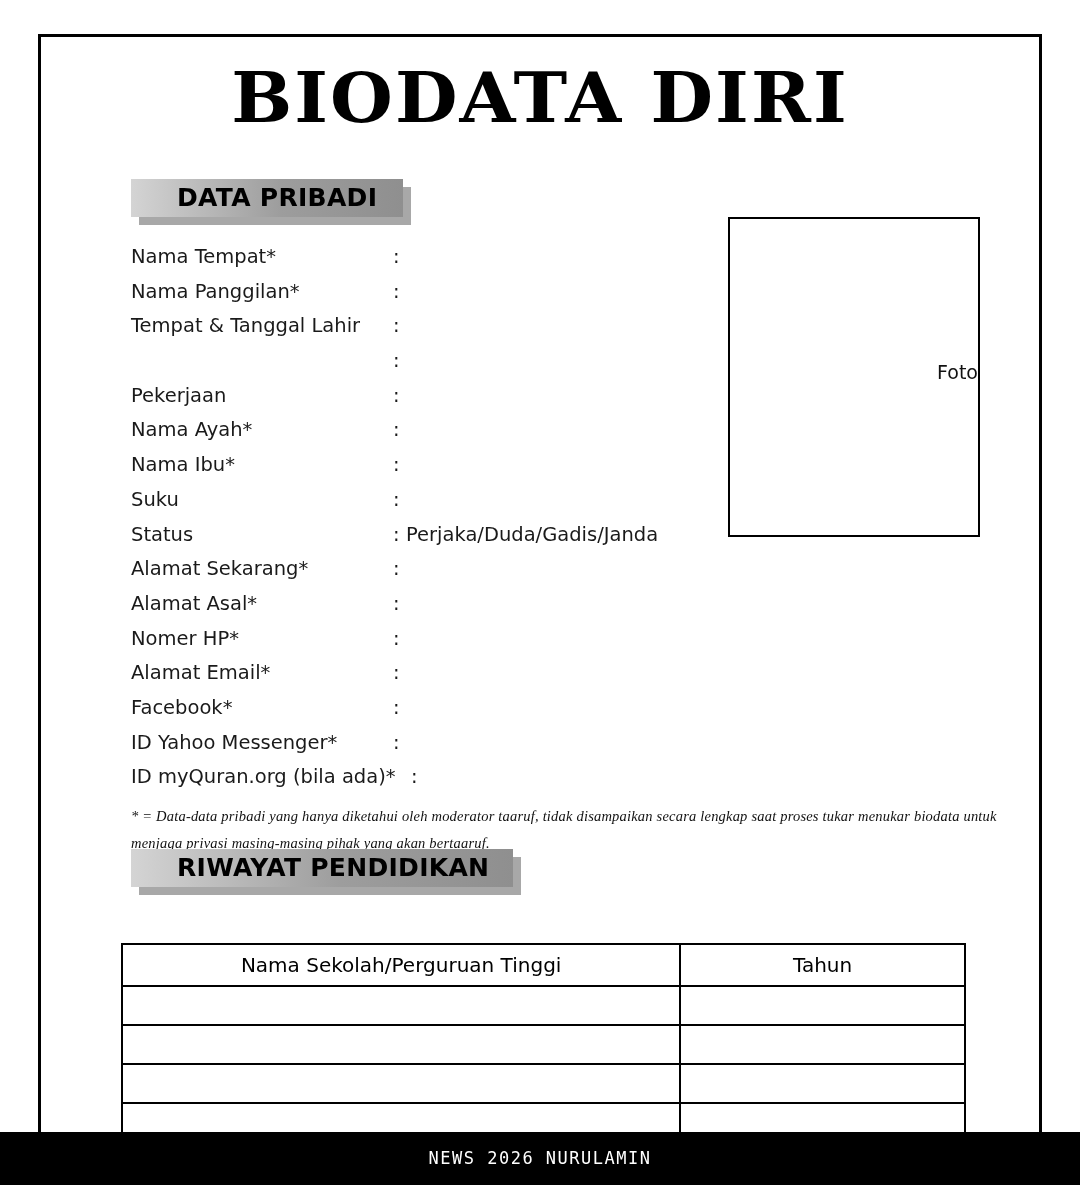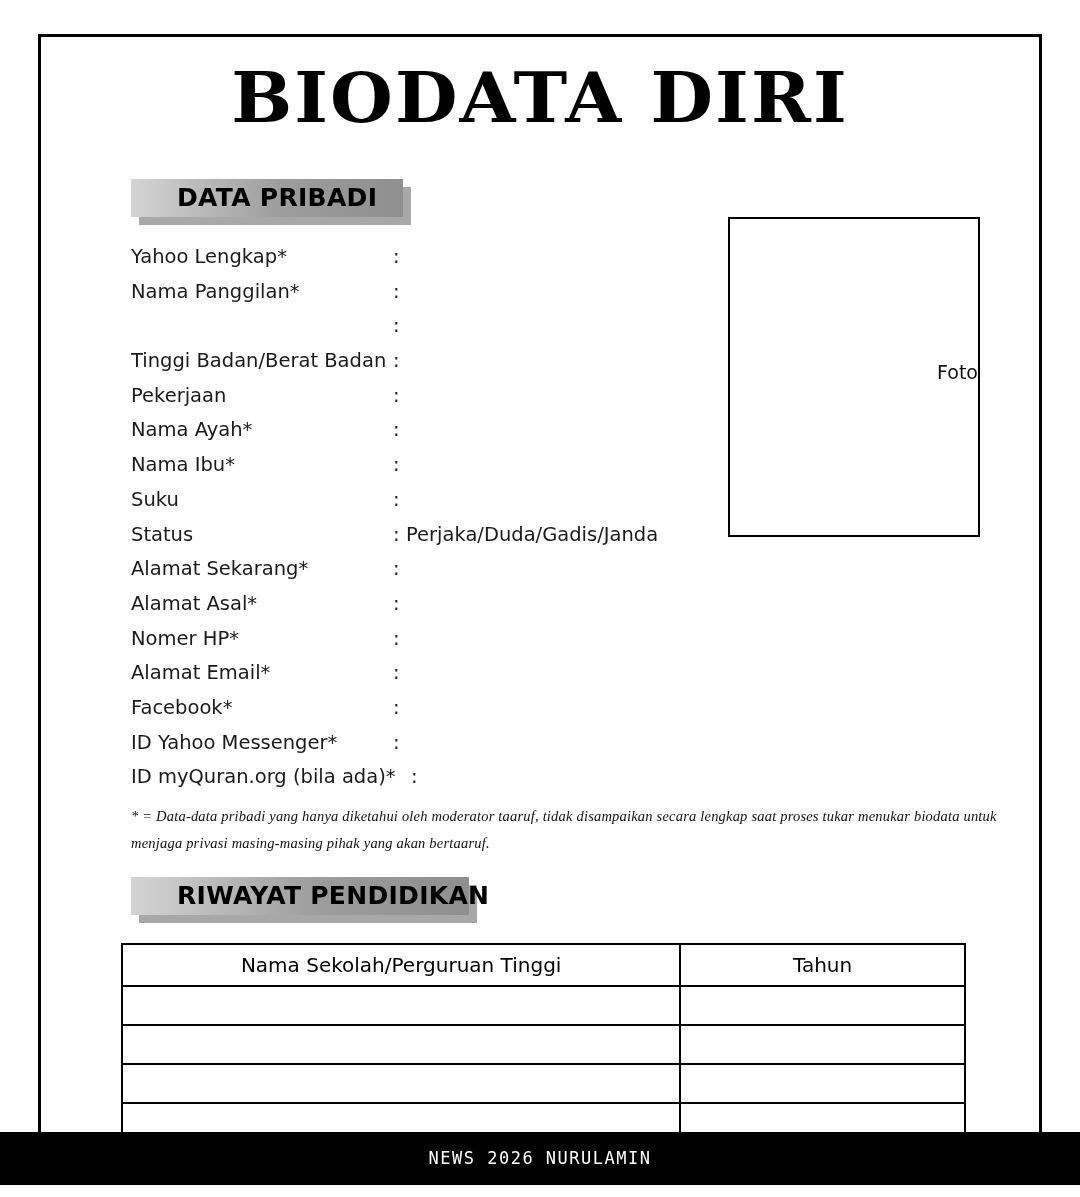--- a/index.html
+++ b/index.html
@@ -192,35 +192,35 @@
     <div class="doc-title">BIODATA DIRI</div>
 
     <div class="section-head" style="left:90px; top:142px; width:272px;">
       <div class="shadow"></div>
       <div class="bar"></div>
       <div class="label">DATA PRIBADI</div>
     </div>
 
     <div class="field-list">
       <div class="field-row">
-        <span class="field-label">Yahoo Lengkap*</span>
+        <span class="field-label">Nama Tempat*</span>
         <span class="field-colon">:</span>
         <span class="field-value"></span>
       </div>
       <div class="field-row">
         <span class="field-label">Nama Panggilan*</span>
         <span class="field-colon">:</span>
         <span class="field-value"></span>
       </div>
       <div class="field-row">
-        <span class="field-colon">:</span>
-        <span class="field-value"></span>
-      </div>
-      <div class="field-row">
-        <span class="field-label">Tinggi Badan/Berat Badan</span>
+        <span class="field-label">Tempat &amp; Tanggal Lahir</span>
+        <span class="field-colon">:</span>
+        <span class="field-value"></span>
+      </div>
+      <div class="field-row">
         <span class="field-colon">:</span>
         <span class="field-value"></span>
       </div>
       <div class="field-row">
         <span class="field-label">Pekerjaan</span>
         <span class="field-colon">:</span>
         <span class="field-value"></span>
       </div>
       <div class="field-row">
         <span class="field-label">Nama Ayah*</span>
@@ -278,21 +278,21 @@
         <span class="field-value" style="left:293px;"></span>
       </div>
     </div>
 
     <div class="photo-box">
       <span>Foto</span>
     </div>
 
     <div class="footnote">* = Data-data pribadi yang hanya diketahui oleh moderator taaruf, tidak disampaikan secara lengkap saat proses tukar menukar biodata untuk menjaga privasi masing-masing pihak yang akan bertaaruf.</div>
 
-    <div class="section-head" style="left:90px; top:840px; width:338px;">
+    <div class="section-head" style="left:90px; top:812px; width:338px;padding-left:44px;">
       <div class="shadow"></div>
       <div class="bar"></div>
       <div class="label">RIWAYAT PENDIDIKAN</div>
     </div>
 
     <table class="edu-table">
       <tbody>
           <tr>
         <th class="col-school">Nama Sekolah/Perguruan Tinggi</th>
         <th class="col-year">Tahun</th>

